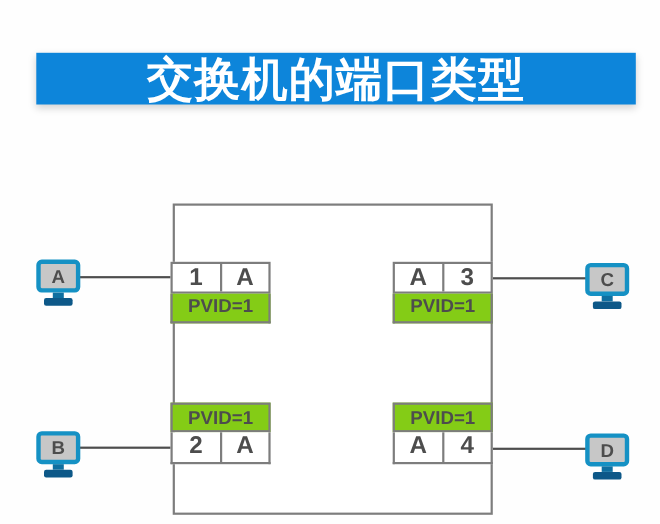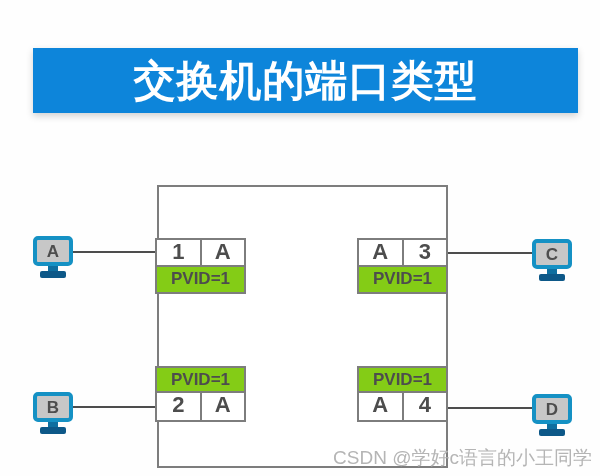--- a/index.html
+++ b/index.html
@@ -12,21 +12,21 @@
     width: 600px;
     height: 476px;
     background: var(--page-bg, #fefefe);
     overflow: hidden;
   }
 
   
   .banner {
     position: absolute;
     left: 33px; top: 48px;
-    width: 545px; height: 65px;
+    width: 545px; height: 47px;
     background: var(--banner-bg, #0d85da);
     color: var(--banner-text, #ffffff);
     display: flex;
     align-items: center;
     justify-content: center;
     font-size: 42px;
     font-weight: bold;
     letter-spacing: 1px;
     box-shadow: 0 3px 7px rgba(0,0,0,0.18);
     z-index: 2;
@@ -216,15 +216,14 @@
   </div>
 
   <div class="host" id="host-d">
     <div class="monitor">
       <span class="host-label">D</span>
     </div>
     <div class="neck"></div>
     <div class="base"></div>
   </div>
 
-  <div class="watermark">CSDN @学好c语言的小王同学</div>
 
 </div>
 
 </body></html>

